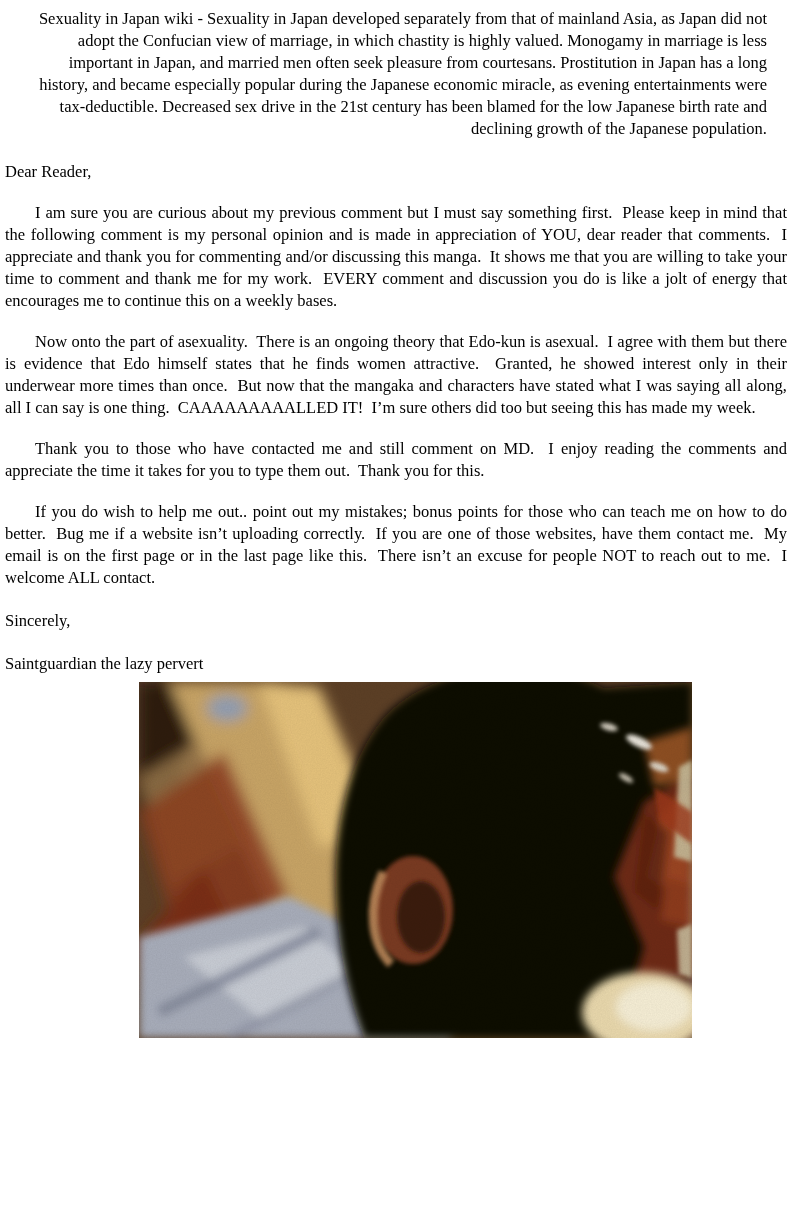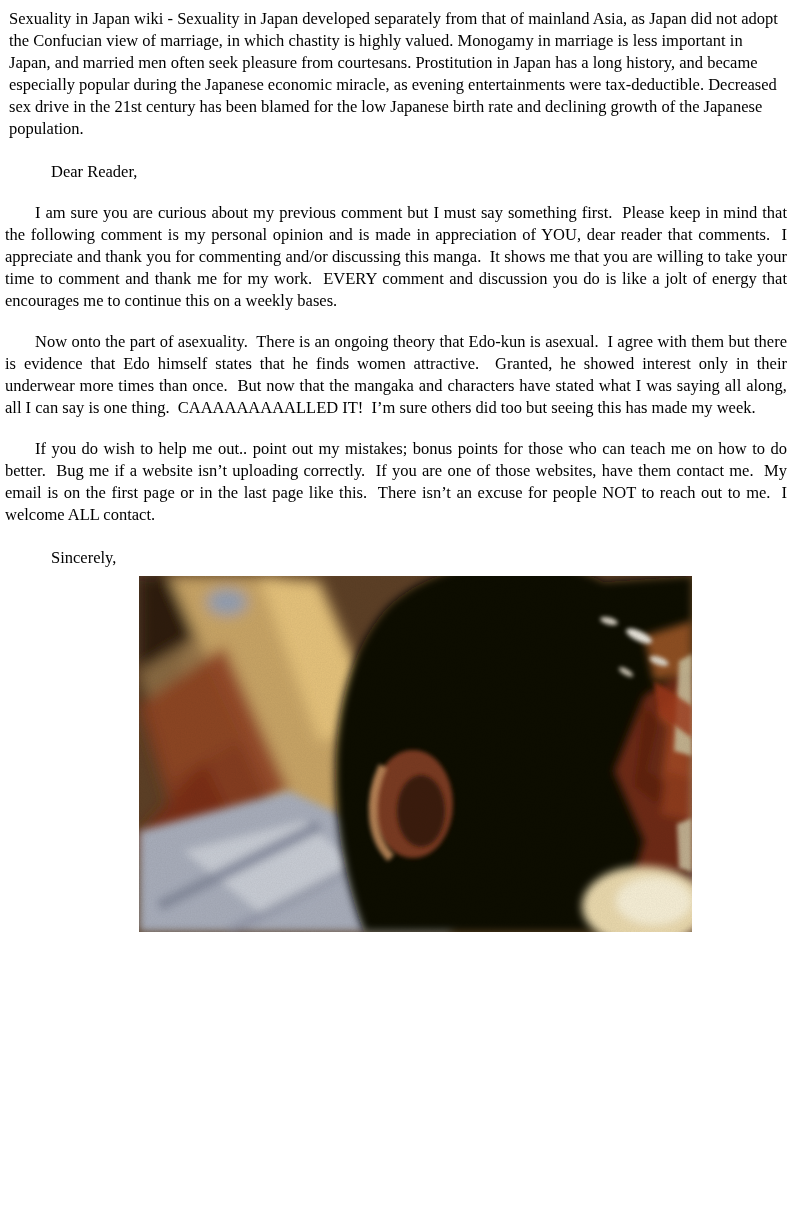--- a/index.html
+++ b/index.html
@@ -16,28 +16,27 @@
     line-height: 22px;
     color: #000000;
   }
   .page {
     padding: 8px 5px 0 5px;
     box-sizing: border-box;
     width: 792px;
   }
   p { margin: 0; }
   .header-para {
-    text-align: left;
-    margin: 0 4px;
+    text-align: right;
+    margin: 0 20px;
     white-space: pre-wrap;
   }
   .line-block {
     margin-top: 21px;
     white-space: pre-wrap;
-    margin-left: 46px;
   }
   .body-para {
     margin-top: 19px;
     text-align: justify;
     text-indent: 30px;
     white-space: pre-wrap;
   }
   .photo-wrap {
     margin: 7px 0 0 134px;
     width: 553px;
@@ -50,23 +49,25 @@
 <body>
 
 <div class="page">
 
   <p class="header-para">Sexuality in Japan wiki - Sexuality in Japan developed separately from that of mainland Asia, as Japan did not adopt the Confucian view of marriage, in which chastity is highly valued. Monogamy in marriage is less important in Japan, and married men often seek pleasure from courtesans. Prostitution in Japan has a long history, and became especially popular during the Japanese economic miracle, as evening entertainments were tax-deductible. Decreased sex drive in the 21st century has been blamed for the low Japanese birth rate and declining growth of the Japanese population.</p>
 
   <p class="line-block">Dear Reader,</p>
 
   <p class="body-para">I am sure you are curious about my previous comment but I must say something first.  Please keep in mind that the following comment is my personal opinion and is made in appreciation of YOU, dear reader that comments.  I appreciate and thank you for commenting and/or discussing this manga.  It shows me that you are willing to take your time to comment and thank me for my work.  EVERY comment and discussion you do is like a jolt of energy that encourages me to continue this on a weekly bases.</p>
   <p class="body-para">Now onto the part of asexuality.  There is an ongoing theory that Edo-kun is asexual.  I agree with them but there is evidence that Edo himself states that he finds women attractive.  Granted, he showed interest only in their underwear more times than once.  But now that the mangaka and characters have stated what I was saying all along, all I can say is one thing.  CAAAAAAAAALLED IT!  I’m sure others did too but seeing this has made my week.</p>
+  <p class="body-para">Thank you to those who have contacted me and still comment on MD.  I enjoy reading the comments and appreciate the time it takes for you to type them out.  Thank you for this.</p>
   <p class="body-para">If you do wish to help me out.. point out my mistakes; bonus points for those who can teach me on how to do better.  Bug me if a website isn’t uploading correctly.  If you are one of those websites, have them contact me.  My email is on the first page or in the last page like this.  There isn’t an excuse for people NOT to reach out to me.  I welcome ALL contact.</p>
 
   <p class="line-block">Sincerely,</p>
+  <p class="line-block">Saintguardian the lazy pervert</p>
 
   <div class="photo-wrap" title="Blurry photo of a dark-haired man in profile facing right in a dim cluttered room">
     <svg width="553" height="356" viewBox="0 0 553 356" xmlns="http://www.w3.org/2000/svg">
       <defs>
         <filter id="b7" x="-30%" y="-30%" width="160%" height="160%">
             <feGaussianBlur stdDeviation="7"></feGaussianBlur>
           </filter>
         <filter id="b4" x="-30%" y="-30%" width="160%" height="160%">
             <feGaussianBlur stdDeviation="4"></feGaussianBlur>
           </filter>

